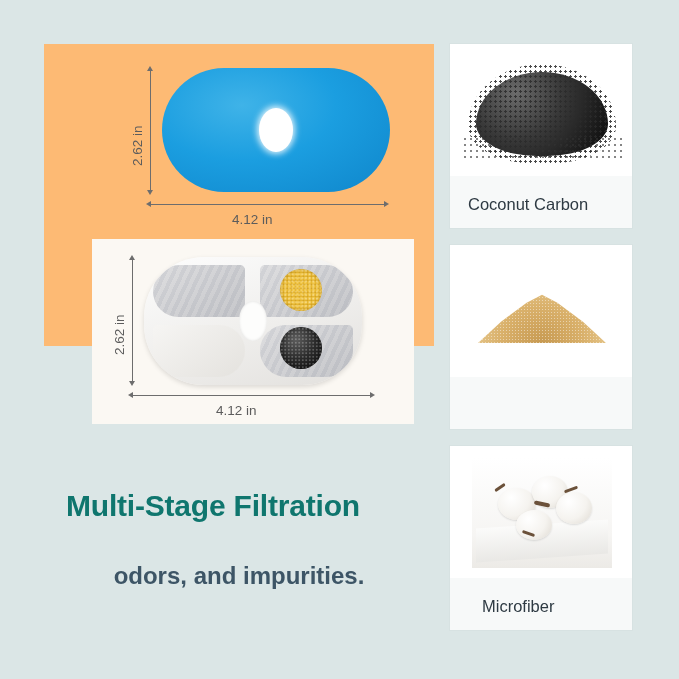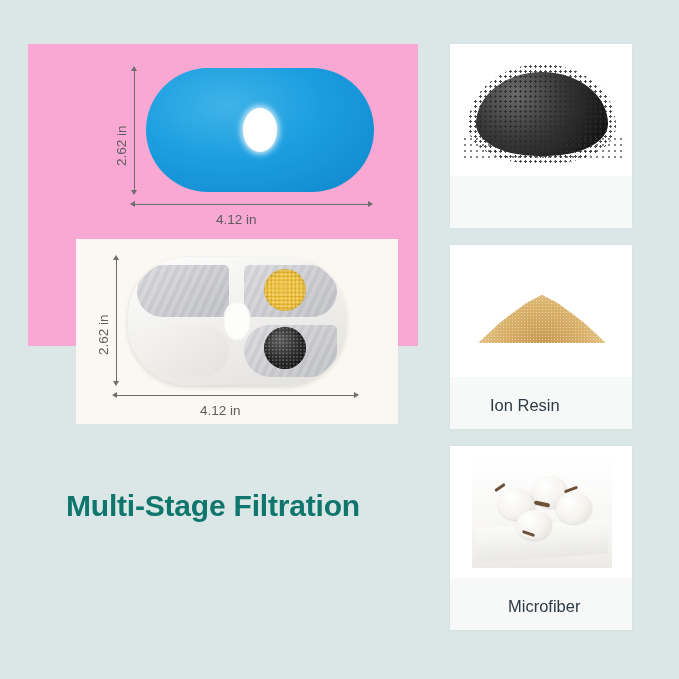--- a/index.html
+++ b/index.html
@@ -7,22 +7,22 @@
     width:679px;height:679px;
     background:#dbe6e6;
     font-family:"Liberation Sans", sans-serif;
     overflow:hidden;
     position:relative;
   }
   .stage{position:absolute;inset:0;}
 
   
   .main-card{
-    position:absolute;left:28px;top:44px;width:390px;height:302px;
-    background:#f9a8d4;
+    position:absolute;left:44px;top:44px;width:390px;height:302px;
+    background:#fdba74;
   }
 
   
   .fig{position:absolute;}
   .fig-top{left:60px;top:18px;width:310px;height:185px;}
   .fig-bot{left:48px;top:195px;width:322px;height:185px;background:#fbf8f3;}
 
   .pad-wrap{position:absolute;left:58px;top:6px;width:228px;height:124px;}
   .pad{
     position:absolute;inset:0;border-radius:62px;
@@ -106,21 +106,21 @@
   .sc1{top:44px;height:184px;}
   .sc2{top:245px;height:184px;}
   .sc3{top:446px;height:184px;}
   .sc-photo{position:absolute;left:0;right:0;top:0;height:132px;background:#ffffff;overflow:hidden;}
   .sc-label{
     position:absolute;left:0;right:0;bottom:14px;text-align:center;
     color:#2e3a43;font-size:16.5px;
   }
   .sc1 .sc-label{text-align:left;padding-left:18px;}
   .sc2 .sc-label{text-align:left;padding-left:40px;}
-  .sc3 .sc-label{text-align:left;padding-left:58px;}
+  .sc3 .sc-label{text-align:left;padding-left:32px;}
 
   
   .pile-carbon{
     position:absolute;left:26px;top:28px;width:132px;height:84px;
     border-radius:50% 50% 46% 46% / 62% 62% 38% 38%;
     background:
       radial-gradient(circle at 30% 25%, #6b6b6b 0%, #3a3a3a 40%, #141414 85%),
       #1a1a1a;
     filter:blur(.2px);
   }
@@ -213,33 +213,34 @@
 
       <div class="dimline-h" style="left:40px;top:156px;width:238px;"></div>
       <div class="arw arw-l" style="left:36px;top:153px;"></div>
       <div class="arw arw-r" style="left:278px;top:153px;"></div>
       <div class="dim-txt" style="left:124px;top:164px;">4.12 in</div>
     </div>
   </div>
 
   <div class="headline">Multi-Stage Filtration</div>
   <div class="subline">
+    <div>odors, and impurities.</div>
   </div>
 
   <div class="side-card sc1">
     <div class="sc-photo">
       <div class="pile-carbon"></div>
     </div>
+    <div class="sc-label">Coconut Carbon</div>
   </div>
 
   <div class="side-card sc2">
     <div class="sc-photo">
       <div class="pile-resin"></div>
     </div>
-    <div class="sc-label">Ion Resin</div>
   </div>
 
   <div class="side-card sc3">
     <div class="sc-photo">
       <div class="cotton-scene">
         <div class="cloth"></div>
         <div class="boll b1"></div>
         <div class="boll b2"></div>
         <div class="boll b3"></div>
         <div class="boll b4"></div>

